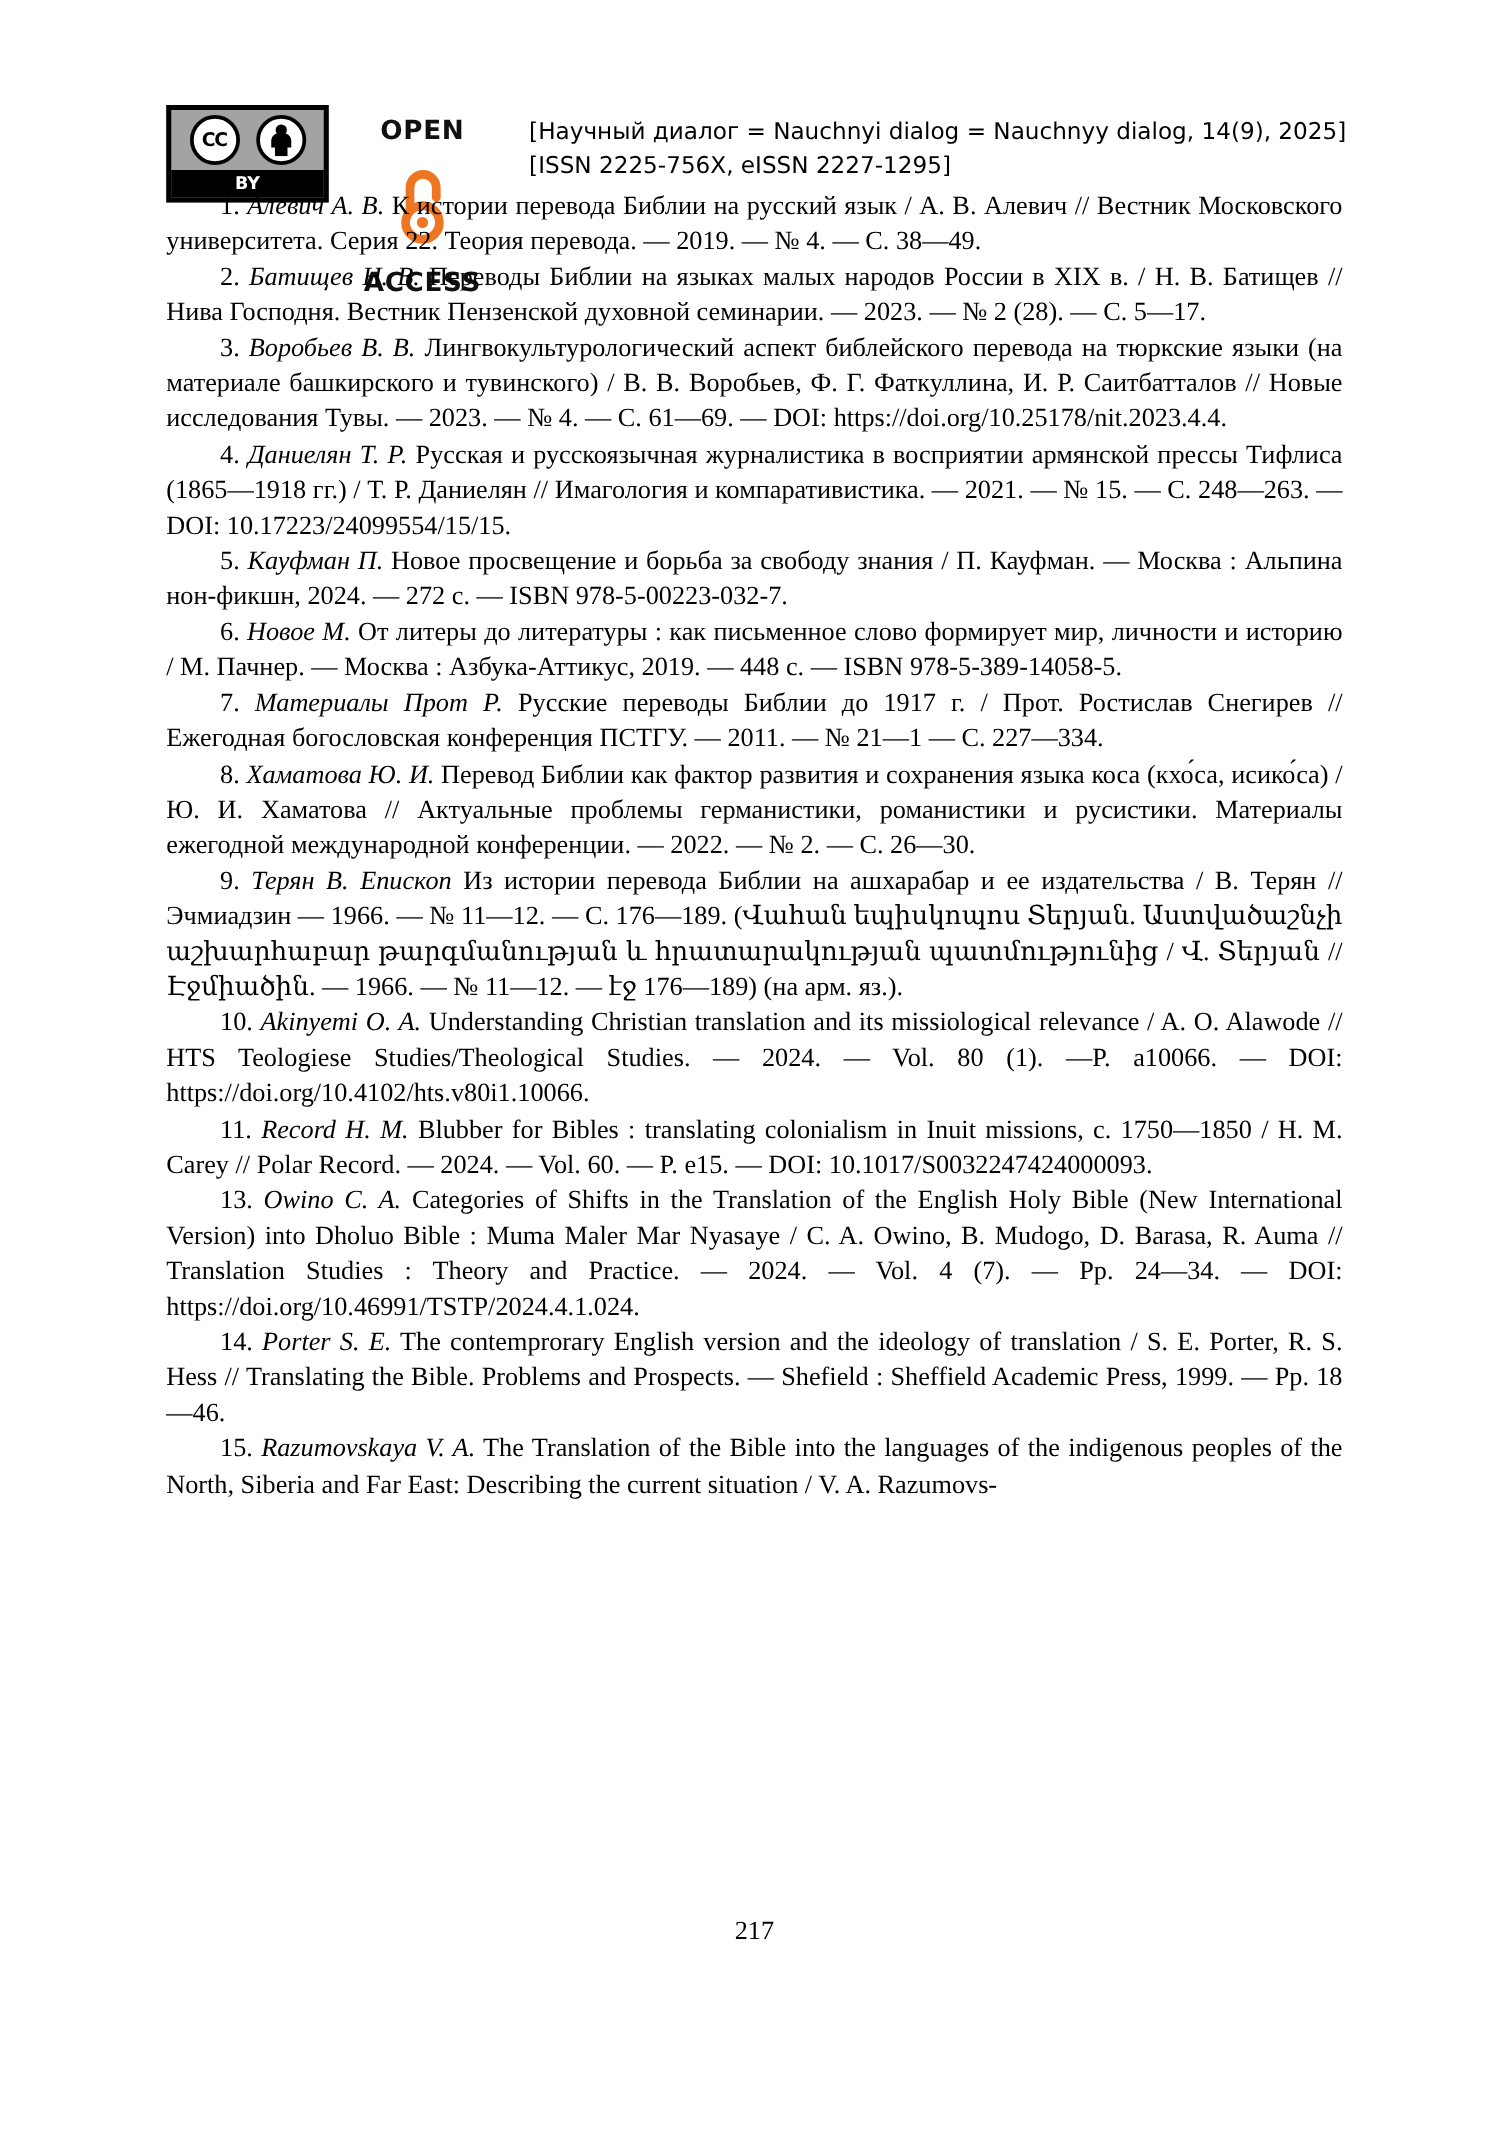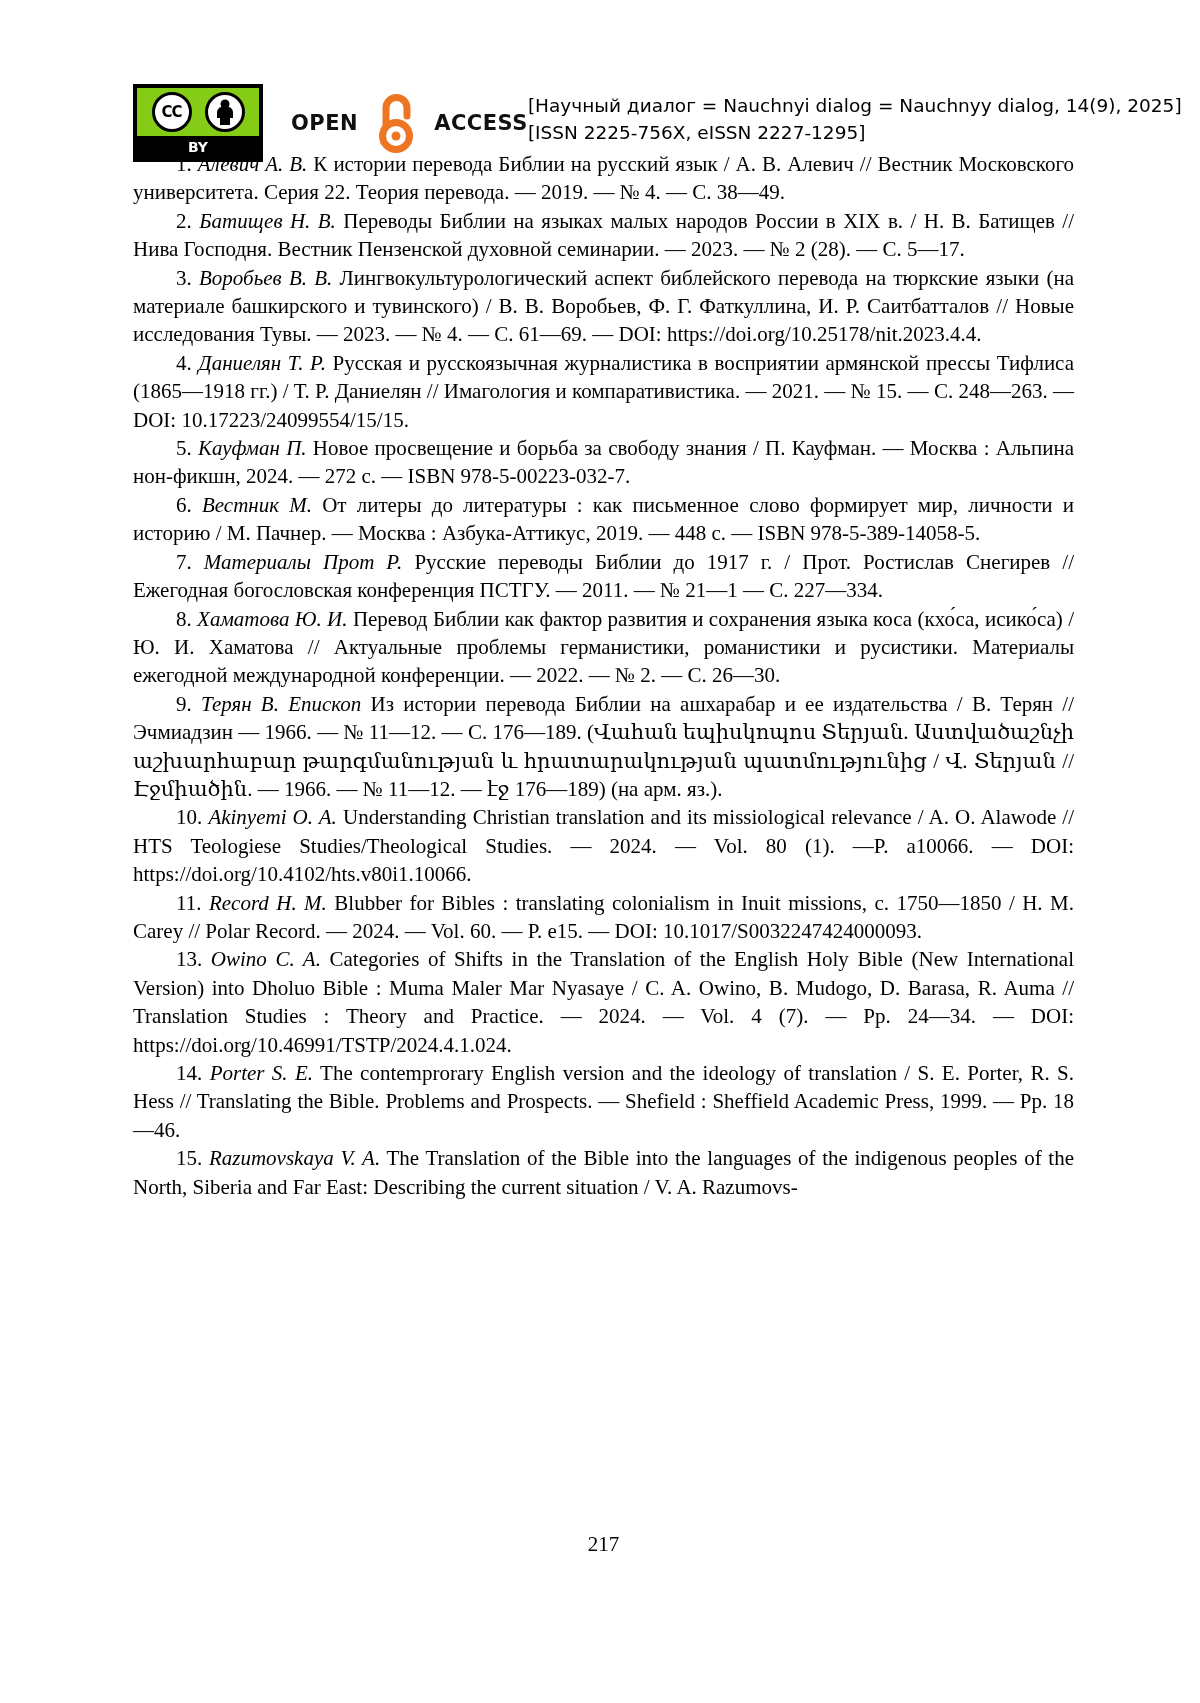--- a/index.html
+++ b/index.html
@@ -20,21 +20,21 @@
     top: 84px;
     left: 133px;
     width: 944px;
     display: flex;
     align-items: flex-start;
   }
   .cc-badge {
     width: 122px;
     height: 70px;
     border: 4px solid #000;
-    background: #84cc16;
+    background: #a3a3a3;
     display: flex;
     flex-direction: column;
     flex-shrink: 0;
   }
   .cc-icons {
     flex: 1;
     display: flex;
     align-items: center;
     justify-content: space-around;
     padding: 0 8px;
@@ -62,20 +62,21 @@
     font-size: 14px;
     text-align: center;
     line-height: 22px;
   }
   .oa-logo {
     display: flex;
     align-items: center;
     margin-left: 28px;
     margin-top: 8px;
     gap: 18px;
+    flex-direction: column;
   }
   .oa-word {
     font-family: "DejaVu Sans", sans-serif;
     font-weight: bold;
     font-size: 21px;
     letter-spacing: 0.5px;
     color: #111;
   }
   .journal-meta {
     margin-left: auto;
@@ -157,21 +158,21 @@
     </div>
   </div>
 
   <div class="content">
     <div id="refs">
         <p class="ref">1.&nbsp;<i>Алевич А. В.</i> К истории перевода Библии на русский язык / А. В. Алевич // Вестник Московского университета. Серия 22. Теория перевода. — 2019. — № 4. — С. 38—49.</p>
         <p class="ref">2.&nbsp;<i>Батищев Н. В.</i> Переводы Библии на языках малых народов России в XIX в. / Н. В. Батищев // Нива Господня. Вестник Пензенской духовной семинарии. — 2023. — № 2 (28). — С. 5—17.</p>
         <p class="ref">3.&nbsp;<i>Воробьев В. В.</i> Лингвокультурологический аспект библейского перевода на тюркские языки (на материале башкирского и тувинского) / В. В. Воробьев, Ф. Г. Фаткуллина, И. Р. Саитбатталов // Новые исследования Тувы. — 2023. — № 4. — С. 61—69. — DOI: https://doi.org/10.25178/nit.2023.4.4.</p>
         <p class="ref">4.&nbsp;<i>Даниелян Т. Р.</i> Русская и русскоязычная журналистика в восприятии армянской прессы Тифлиса (1865—1918 гг.) / Т. Р. Даниелян // Имагология и компаративистика. — 2021. — № 15. — С. 248—263. — DOI: 10.17223/24099554/15/15.</p>
         <p class="ref">5.&nbsp;<i>Кауфман П.</i> Новое просвещение и борьба за свободу знания / П. Кауфман. — Москва : Альпина нон-фикшн, 2024. — 272 с. — ISBN 978-5-00223-032-7.</p>
-        <p class="ref">6.&nbsp;<i>Вестник М.</i> От литеры до литературы : как письменное слово формирует мир, личности и историю / М. Пачнер. — Москва : Азбука-Аттикус, 2019. — 448 с. — ISBN 978-5-389-14058-5.</p>
+        <p class="ref">6.&nbsp;<i>Новое М.</i> От литеры до литературы : как письменное слово формирует мир, личности и историю / М. Пачнер. — Москва : Азбука-Аттикус, 2019. — 448 с. — ISBN 978-5-389-14058-5.</p>
         <p class="ref">7.&nbsp;<i>Материалы Прот Р.</i> Русские переводы Библии до 1917 г. / Прот. Ростислав Снегирев // Ежегодная богословская конференция ПСТГУ. — 2011. — № 21—1 — С. 227—334.</p>
         <p class="ref">8.&nbsp;<i>Хаматова Ю. И.</i> Перевод Библии как фактор развития и сохранения языка коса (кхо́са, исико́са) / Ю. И. Хаматова // Актуальные проблемы германистики, романистики и русистики. Материалы ежегодной международной конференции. — 2022. — № 2. — С. 26—30.</p>
         <p class="ref">9.&nbsp;<i>Терян В. Епископ</i> Из истории перевода Библии на ашхарабар и ее издательства / В. Терян // Эчмиадзин — 1966. — № 11—12. — С. 176—189. (Վահան եպիսկոպոս Տերյան. Աստվածաշնչի աշխարհաբար թարգմանության և հրատարակության պատմությունից / Վ. Տերյան // Էջմիածին. — 1966. — № 11—12. — էջ 176—189) (на арм. яз.).</p>
         <p class="ref">10.&nbsp;<i>Akinyemi O. A.</i> Understanding Christian translation and its missiological relevance / A. O. Alawode // HTS Teologiese Studies/Theological Studies. — 2024. — Vol. 80 (1). —P. a10066. — DOI: https://doi.org/10.4102/hts.v80i1.10066.</p>
         <p class="ref">11.&nbsp;<i>Record H. M.</i> Blubber for Bibles : translating colonialism in Inuit missions, c. 1750—1850 / H. M. Carey // Polar Record. — 2024. — Vol. 60. — P. e15. — DOI: 10.1017/S0032247424000093.</p>
         <p class="ref">13.&nbsp;<i>Owino C. A.</i> Categories of Shifts in the Translation of the English Holy Bible (New International Version) into Dholuo Bible : Muma Maler Mar Nyasaye / C. A. Owino, B. Mudogo, D. Barasa, R. Auma // Translation Studies : Theory and Practice. — 2024. — Vol. 4 (7). — Pp. 24—34. — DOI: https://doi.org/10.46991/TSTP/2024.4.1.024.</p>
         <p class="ref">14.&nbsp;<i>Porter S. E.</i> The contemprorary English version and the ideology of translation / S. E. Porter, R. S. Hess // Translating the Bible. Problems and Prospects. — Shefield : Sheffield Academic Press, 1999. — Pp. 18—46.</p>
         <p class="ref">15.&nbsp;<i>Razumovskaya V. A.</i> The Translation of the Bible into the languages of the indigenous peoples of the North, Siberia and Far East: Describing the current situation / V. A. Razumovs-</p>
       </div>
   </div>

